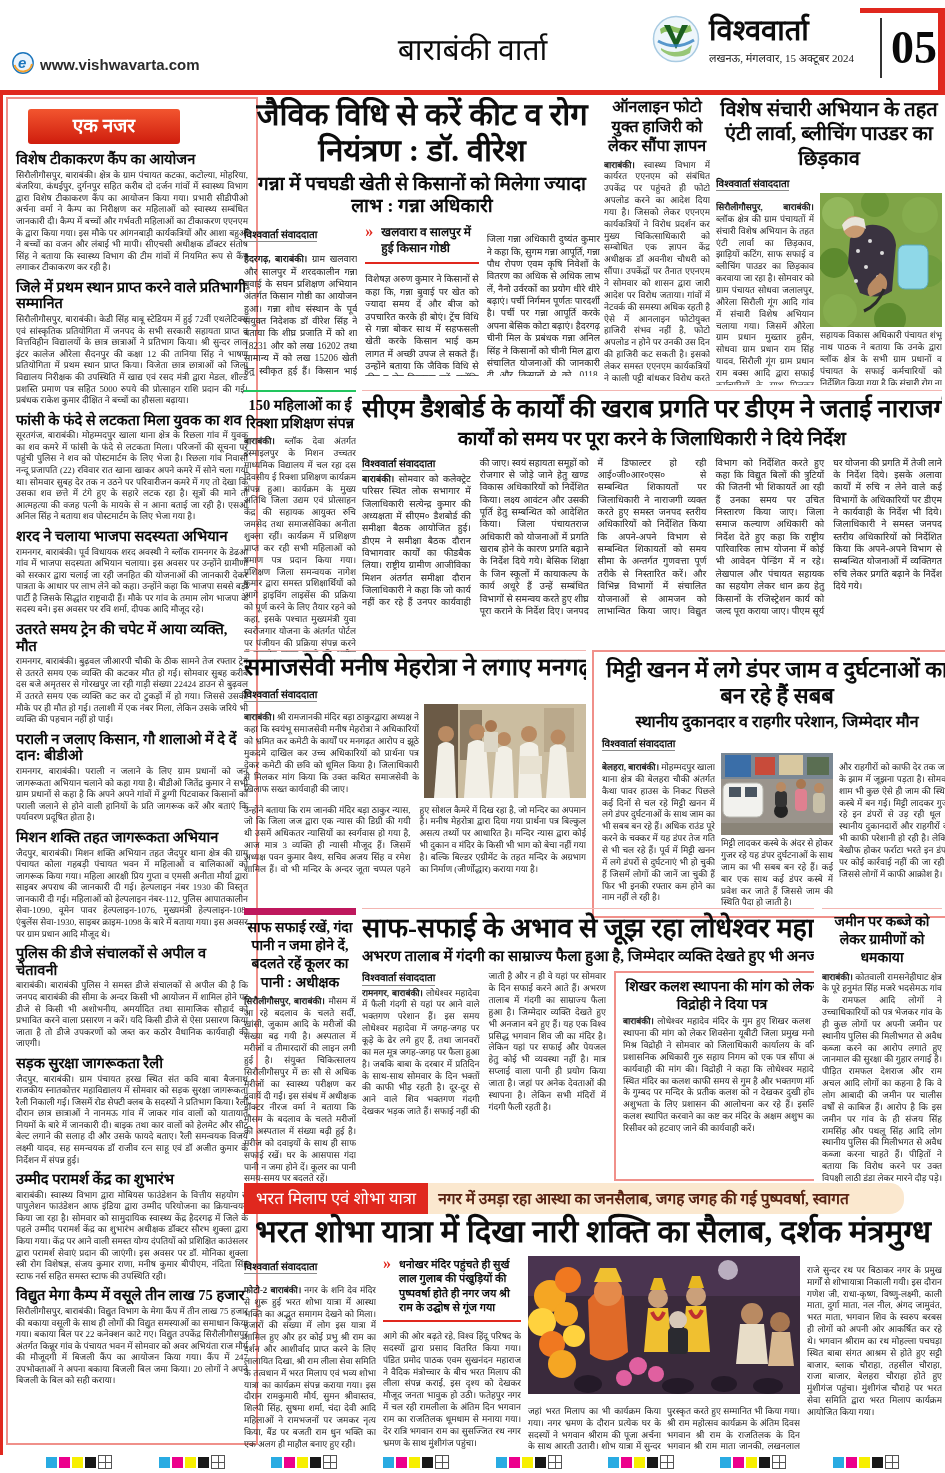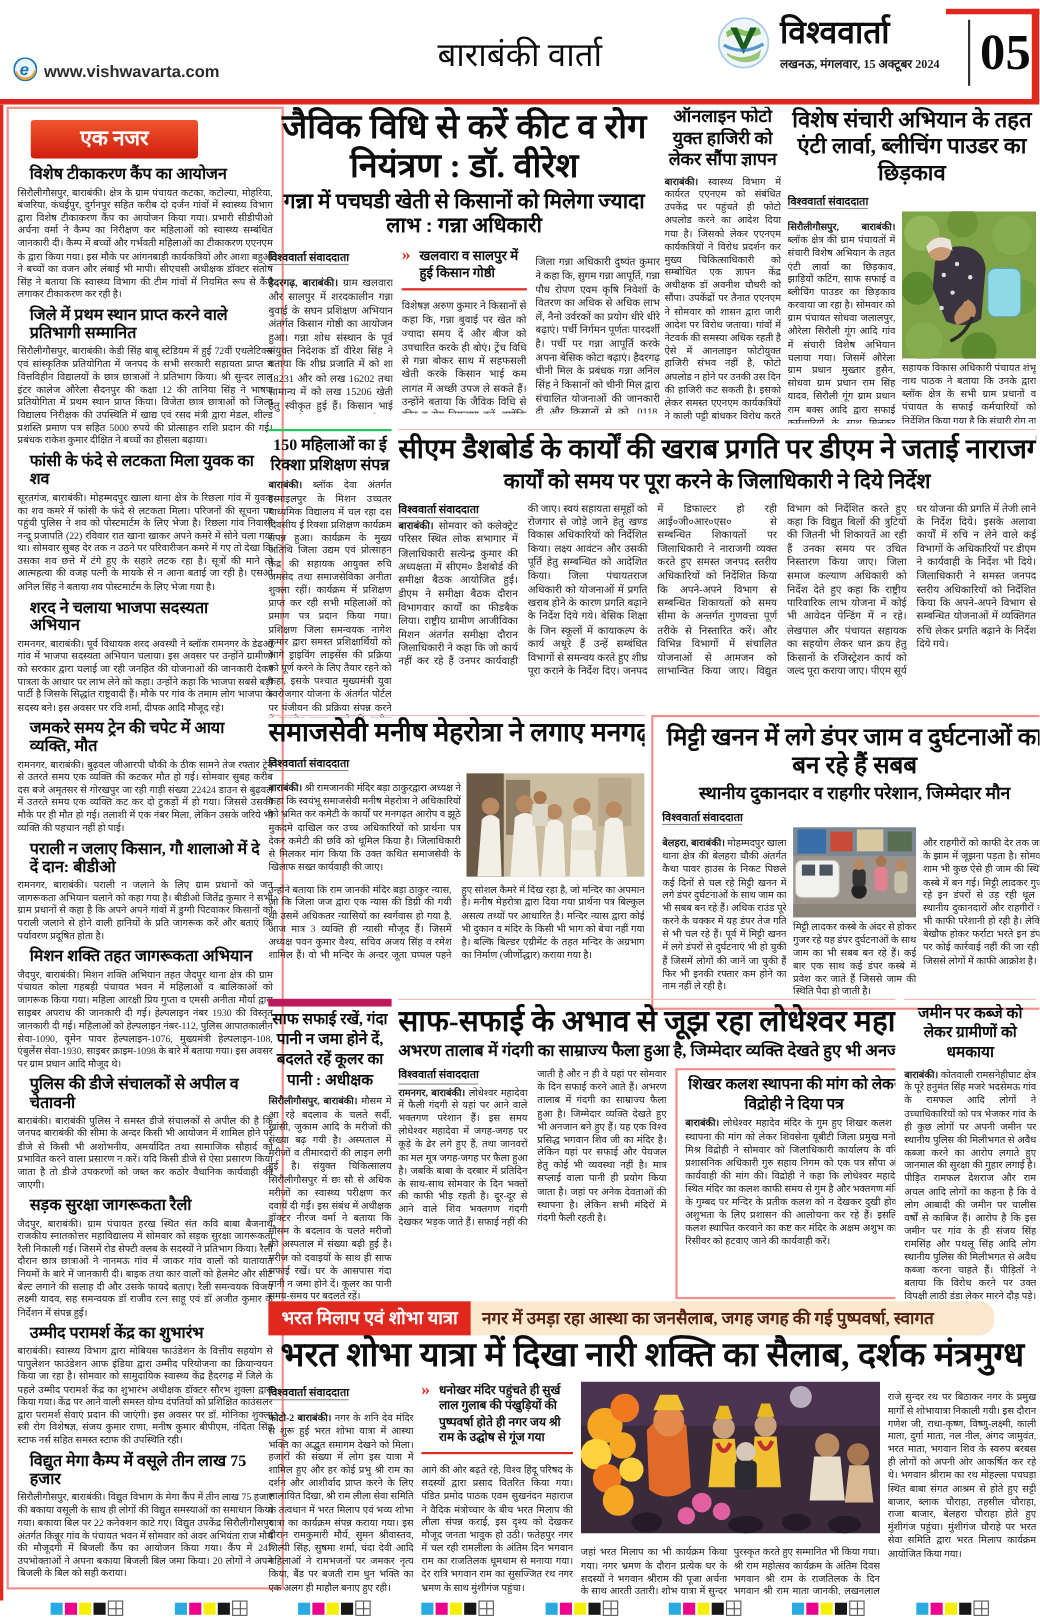--- a/index.html
+++ b/index.html
@@ -12,46 +12,46 @@
   .sm{font-size:8.9px}
   .byl{font-weight:bold;font-size:10px;border-bottom:1px solid #8a8a8a;display:inline-block;margin-bottom:2px;color:#111}
   .dl{font-weight:bold}
   .nowrap{white-space:nowrap}
   
   .site{position:absolute;left:12px;top:52px;display:flex;align-items:center;gap:6px;
         font-family:"Liberation Sans","DejaVu Sans",sans-serif;font-weight:bold;font-size:15px;color:#2b2b2b}
   .ptitle{position:absolute;left:0;top:28px;width:945px;text-align:center;font-size:30px;font-weight:normal;color:#0c0c0c}
   .logo-wrap{position:absolute;left:652px;top:15px;display:flex;gap:9px;align-items:flex-start}
   .brand{font-size:29px;font-weight:bold;color:#0c0c0c;line-height:1.05}
-  .edition{font-size:11px;font-weight:bold;color:#1c1c1c;margin-top:5px}
+  .edition{font-size:11px;font-weight:normal;color:#1c1c1c;margin-top:5px}
   .pagenum{position:absolute;left:880px;top:18px;font-size:46px;font-weight:bold;color:#0a0a0a;
            border-left:2px solid #333;padding-left:9px;line-height:60px;height:60px}
   .red-top{position:absolute;left:860px;top:8px;width:85px;height:5px;background:var(--c-red,#e0281e)}
   .red-right{position:absolute;left:938px;top:8px;width:7px;height:84px;background:var(--c-red,#e0281e)}
   .hrule{position:absolute;left:0;top:90px;width:945px;height:5px;background:var(--c-red,#e0281e)}
   .leftline{position:absolute;left:0;top:95px;width:3px;height:1360px;background:var(--c-red,#e0281e)}
   
   .ek{position:absolute;left:6px;top:97px;width:232px;height:1336px;border:2px solid var(--c-pink,#f0908a);
       padding:4px 8px;overflow:hidden}
   .ek-head{width:152px;margin:6px 0 7px 12px;background:linear-gradient(180deg,#f2552f,#cf1d0d);color:#fff;
            font-size:19px;font-weight:bold;text-align:center;padding:3px 0 6px;border-radius:3px}
-  .ek-t{font-size:14.6px;font-weight:bold;line-height:1.14;margin:5px 11px 2px;color:#0d0d0d}
+  .ek-t{font-size:14.6px;font-weight:bold;line-height:1.14;margin:5px 0 2px;color:#0d0d0d}
   .ek-b{font-size:8.9px;line-height:1.3;text-align:justify;color:#242424}
   
   .quote{position:relative;font-size:12px;font-weight:bold;line-height:1.3;padding:1px 2px 6px 16px;
          border-bottom:2px solid var(--c-red,#e0281e);margin-bottom:5px;color:#111}
   .quote::before{content:"»";position:absolute;left:0;top:-2px;color:var(--c-red,#e0281e);font-size:16px}
   .cols2{column-count:2;column-gap:9px}
   .cols5{column-count:5;column-gap:9px}
   .row{display:flex;gap:8px}
   .photo{display:block;background:#ddd}
   .pinkbox{border:2px solid var(--c-pink,#f0908a)}
   
   .band{position:absolute;left:244px;top:1183px;width:660px;display:flex;align-items:stretch}
-  .band-label{background:var(--c-red,#e0281e);color:#fff;font-size:16.5px;font-weight:bold;padding:3px 12px 5px;white-space:nowrap}
+  .band-label{background:var(--c-red,#e0281e);color:#fff;font-size:16.5px;font-weight:normal;padding:3px 12px 5px;white-space:nowrap}
   .band-strip{flex:1;background:var(--c-cream,#fbe8cf);color:var(--c-bandtext,#5a2414);font-size:15.5px;font-weight:bold;
               padding:4px 14px 4px 10px;border-radius:0 14px 14px 0;white-space:nowrap;overflow:hidden}
   
   .regrow{position:absolute;left:0;top:1455px;width:945px;display:flex;justify-content:space-evenly}
   .reggrp{display:flex;gap:2px;align-items:center}
   .sq{width:11px;height:11px;display:inline-block}
   .sq.c{background:var(--c-cyan,#29abe2)}.sq.m{background:var(--c-magenta,#ec008c)}
   .sq.y{background:var(--c-yellow,#f7ef00)}.sq.k{background:#181818}
   .reg{width:12px;height:12px;border:1px solid #555;position:relative;background:#fff}
   .reg::before{content:"";position:absolute;left:50%;top:0;bottom:0;width:1px;background:#555}
@@ -104,21 +104,21 @@
     </div>
   <div>
       <div class="ek-t">फांसी के फंदे से लटकता मिला युवक का शव</div>
       <div class="ek-b">सूरतगंज, बाराबंकी। मोहम्मदपुर खाला थाना क्षेत्र के रिछला गांव में युवक का शव कमरे में फांसी के फंदे से लटकता मिला। परिजनों की सूचना पर पहुंची पुलिस ने शव को पोस्टमार्टम के लिए भेजा है। रिछला गांव निवासी नन्दू प्रजापति (22) रविवार रात खाना खाकर अपने कमरे में सोने चला गया था। सोमवार सुबह देर तक न उठने पर परिवारीजन कमरे में गए तो देखा कि उसका शव छत्ते में टंगे हुए के सहारे लटक रहा है। सूत्रों की माने तो आत्महत्या की वजह पत्नी के मायके से न आना बताई जा रही है। एसओ अनिल सिंह ने बताया शव पोस्टमार्टम के लिए भेजा गया है।</div>
     </div>
   <div>
       <div class="ek-t">शरद ने चलाया भाजपा सदस्यता अभियान</div>
       <div class="ek-b">रामनगर, बाराबंकी। पूर्व विधायक शरद अवस्थी ने ब्लॉक रामनगर के डेढआ गांव में भाजपा सदस्यता अभियान चलाया। इस अवसर पर उन्होंने ग्रामीणों को सरकार द्वारा चलाई जा रही जनहित की योजनाओं की जानकारी देकर पात्रता के आधार पर लाभ लेने को कहा। उन्होंने कहा कि भाजपा सबसे बड़ी पार्टी है जिसके सिद्धांत राष्ट्रवादी हैं। मौके पर गांव के तमाम लोग भाजपा के सदस्य बने। इस अवसर पर रवि शर्मा, दीपक आदि मौजूद रहे।</div>
     </div>
   <div>
-      <div class="ek-t">जमकरे समय ट्रेन की चपेट में आया व्यक्ति, मौत</div>
+      <div class="ek-t">उतरते समय ट्रेन की चपेट में आया व्यक्ति, मौत</div>
       <div class="ek-b">रामनगर, बाराबंकी। बुढ़वल जीआरपी चौकी के ठीक सामने तेज रफ्तार ट्रेन से उतरते समय एक व्यक्ति की कटकर मौत हो गई। सोमवार सुबह करीब दस बजे अमृतसर से गोरखपुर जा रही गाड़ी संख्या 22424 डाउन से बुढ़वल में उतरते समय एक व्यक्ति कट कर दो टुकड़ों में हो गया। जिससे उसकी मौके पर ही मौत हो गई। तलाशी में एक नंबर मिला, लेकिन उसके जरिये भी व्यक्ति की पहचान नहीं हो पाई।</div>
     </div>
   <div>
       <div class="ek-t">पराली न जलाए किसान, गौ शालाओ में दे दें दान: बीडीओ</div>
       <div class="ek-b">रामनगर, बाराबंकी। पराली न जलाने के लिए ग्राम प्रधानों को जन जागरूकता अभियान चलाने को कहा गया है। बीडीओ जितेंद्र कुमार ने सभी ग्राम प्रधानों से कहा है कि अपने अपने गांवों में डुग्गी पिटवाकर किसानों को पराली जलाने से होने वाली हानियों के प्रति जागरूक करें और बताएं कि पर्यावरण प्रदूषित होता है।</div>
     </div>
   <div>
       <div class="ek-t">मिशन शक्ति तहत जागरूकता अभियान</div>
       <div class="ek-b">जैदपुर, बाराबंकी। मिशन शक्ति अभियान तहत जैदपुर थाना क्षेत्र की ग्राम पंचायत कोला गहबड़ी पंचायत भवन में महिलाओं व बालिकाओं को जागरूक किया गया। महिला आरक्षी प्रिय गुप्ता व एमसी अनीता मौर्या द्वारा साइबर अपराध की जानकारी दी गई। हेल्पलाइन नंबर 1930 की विस्तृत जानकारी दी गई। महिलाओं को हेल्पलाइन नंबर-112, पुलिस आपातकालीन सेवा-1090, वूमेन पावर हेल्पलाइन-1076, मुख्यमंत्री हेल्पलाइन-108, एंबुलेंस सेवा-1930, साइबर क्राइम-1098 के बारे में बताया गया। इस अवसर पर ग्राम प्रधान आदि मौजूद थे।</div>
     </div>

